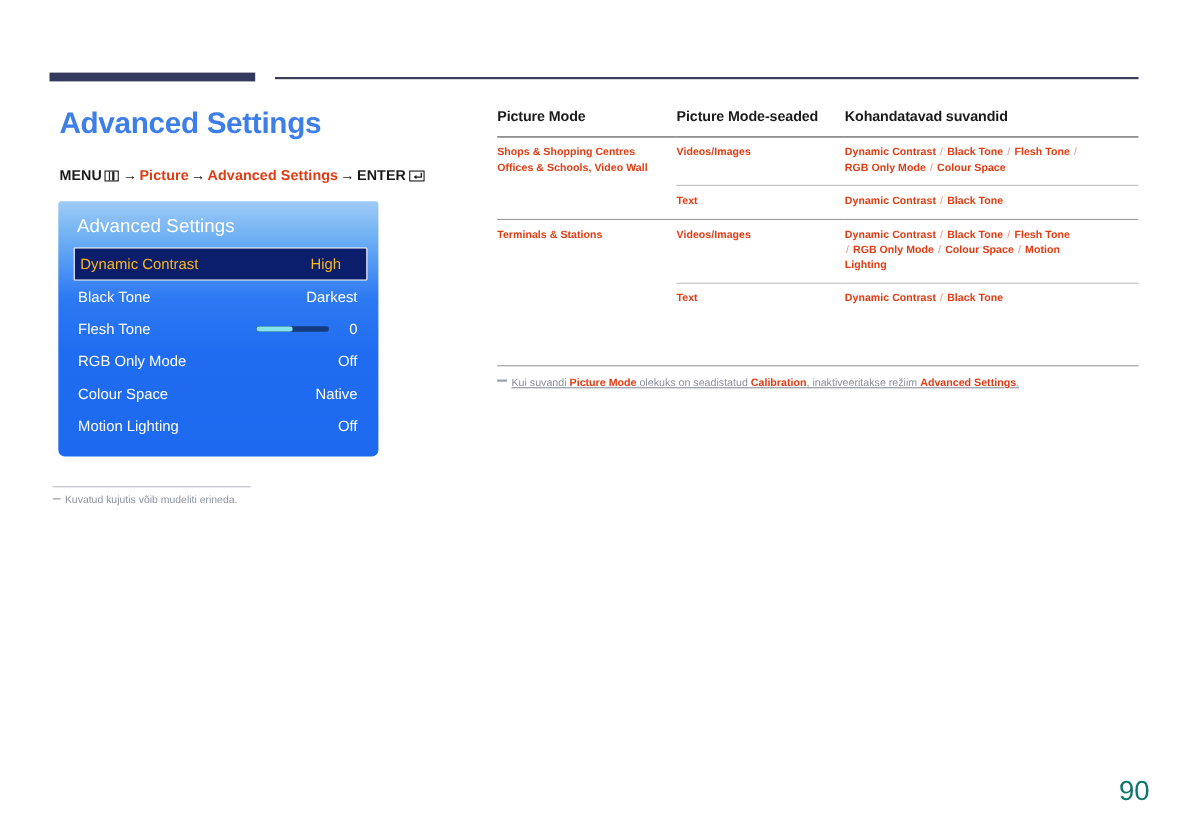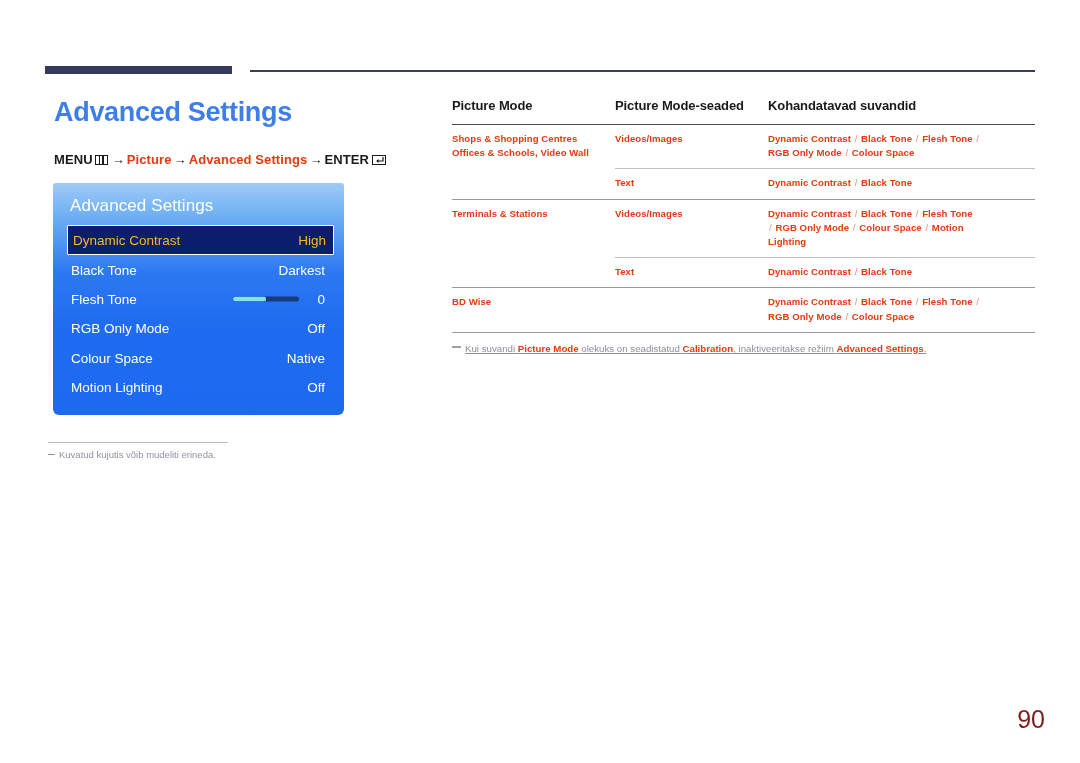--- a/index.html
+++ b/index.html
@@ -149,21 +149,21 @@
     background: #0b1e6b;
     border: 1.6px solid #ffffff;
     box-sizing: border-box;
     height: 30px;
     margin: 0 10px 0 14px;
     border-radius: 1px;
   }
   .osd-row.sel .lbl,
   .osd-row.sel .val { color: #f8b81e; }
   .osd-row.sel .lbl { left: 5px; }
-  .osd-row.sel .val { right: 7px; }
+  .osd-row.sel .val { right: 23px; }
 
   .slider {
     position: absolute;
     right: 45px;
     top: 50%;
     transform: translateY(-50%);
     width: 66px;
     height: 5px;
     border-radius: 3px;
     background: #163a7e;
@@ -271,21 +271,21 @@
     margin-right: 4px;
   }
   .ln-right b { color: #e23b12; }
 
   
   .pageno {
     position: absolute;
     right: 35px;
     top: 705px;
     font-size: 25px;
-    color: #7f1d1d;
+    color: #0f766e;
   }
 </style>
 </head>
 <body>
 
 <div class="rule-thick"></div>
 <div class="rule-thin"></div>
 
 <div class="page-title">Advanced Settings</div>
 
@@ -380,30 +380,20 @@
           <div>Lighting</div>
         </td>
       </tr>
       <tr class="sub">
         <td class="c1"></td>
         <td class="c2">Text</td>
         <td class="c3">
           <div>Dynamic Contrast <span class="sep">/</span> Black Tone</div>
         </td>
       </tr>
-      <tr class="grp">
-        <td class="c1">
-          <div>BD Wise</div>
-        </td>
-        <td class="c2"></td>
-        <td class="c3">
-          <div>Dynamic Contrast <span class="sep">/</span> Black Tone <span class="sep">/</span> Flesh Tone <span class="sep">/</span></div>
-          <div>RGB Only Mode <span class="sep">/</span> Colour Space</div>
-        </td>
-      </tr>
     </tbody>
   </table>
 </div>
 <div class="tbl-bottom" style="top:332px"></div>
 
 <div class="ln-right">
   <span class="dash"></span><span>Kui suvandi </span><b>Picture Mode</b><span> olekuks on seadistatud </span><b>Calibration</b><span>, inaktiveeritakse režiim </span><b>Advanced Settings</b><span>.</span>
 </div>
 
 <div class="pageno">90</div>

